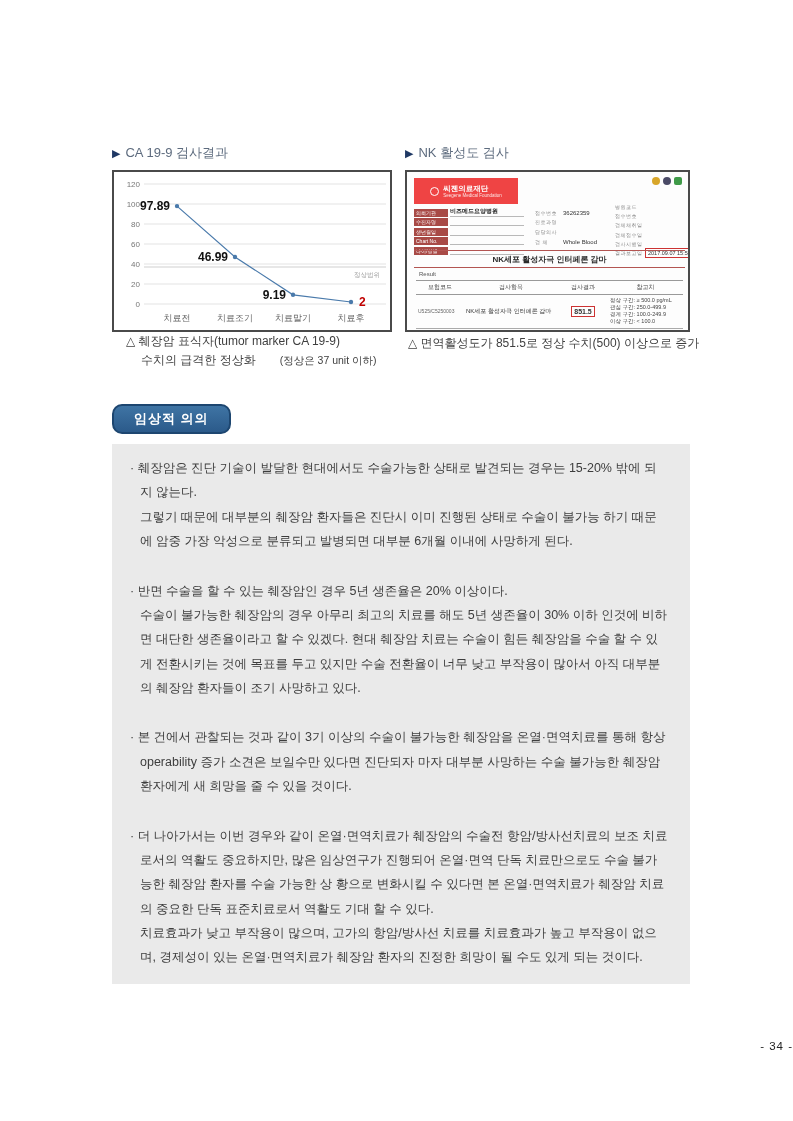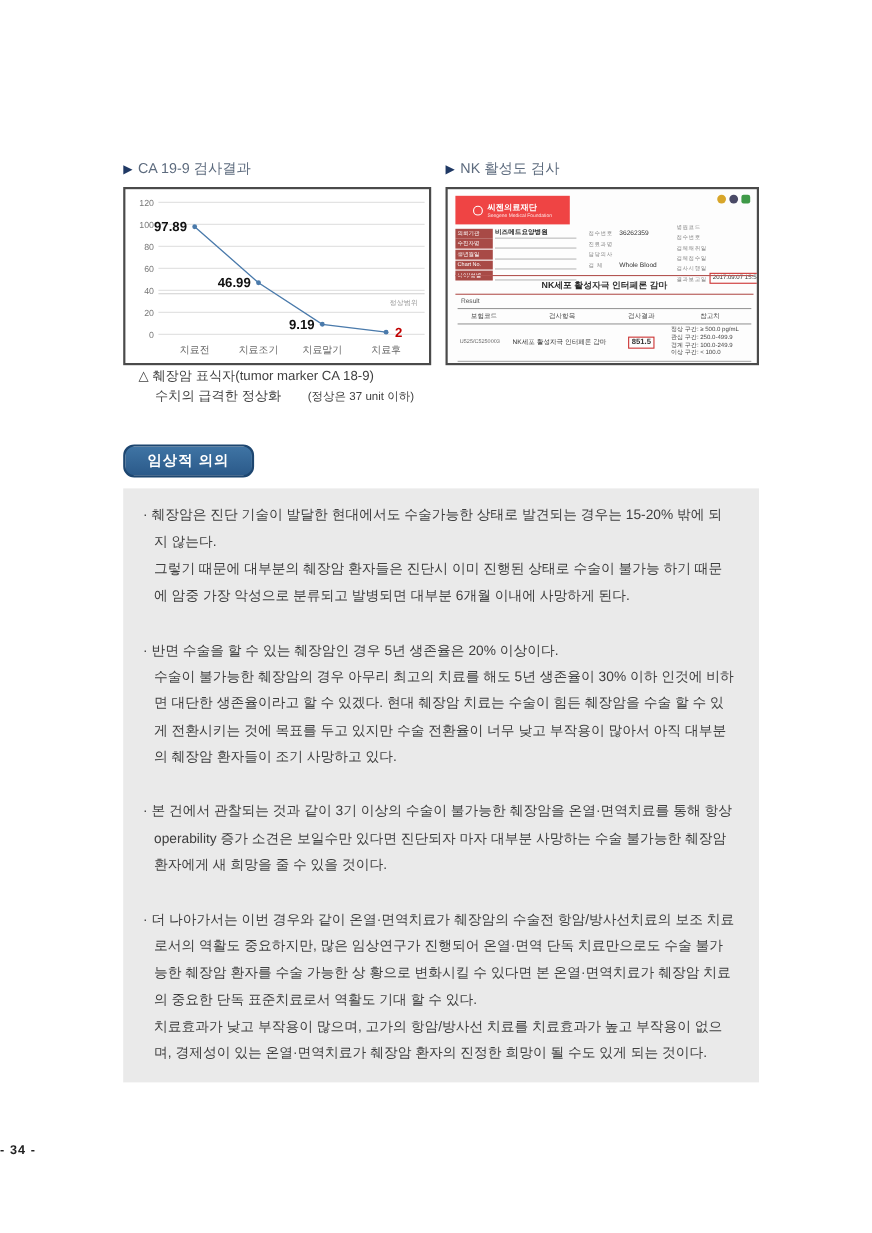--- a/index.html
+++ b/index.html
@@ -64,21 +64,21 @@
   .cap-left{left:126px;top:332px;width:285px;}
   .cap-left .line2{margin-left:15px;}
   .cap-right{left:408px;top:334px;width:300px;}
 
   
   .badge{position:absolute;left:112px;top:404px;background:linear-gradient(#3f74a4,#2b5a8a);border:2px solid #1d4670;border-radius:10px;color:#fff;font-size:13px;font-weight:bold;padding:4px 20px;letter-spacing:1px;}
   .clinical-box{position:absolute;left:112px;top:444px;width:578px;background:#eaeaea;padding:12px 22px 14px 18px;}
   .clinical-box p{margin:0 0 25px 0;font-size:12.5px;color:#3d3d3d;line-height:1.95;white-space:pre-line;padding-left:10px;text-indent:-10px;}
   .clinical-box p:last-child{margin-bottom:0;}
 
-  .page-number{position:absolute;left:0;top:1040px;width:100%;text-align:left;font-size:11.5px;font-weight:bold;color:#222;letter-spacing:1px;}
+  .page-number{position:absolute;left:0;top:1040px;width:100%;text-align:right;font-size:11.5px;font-weight:normal;color:#222;letter-spacing:1px;}
 </style>
 </head>
 <body>
 
 <div class="page">
 
   <div class="fig-col left">
     <div class="fig-header">
       <span class="arrow">▶</span><span>CA 19-9 검사결과</span>
     </div>
@@ -223,22 +223,25 @@
           <div class="c4">정상 구간: ≥ 500.0 pg/mL
 관심 구간: 250.0-499.9
 경계 구간: 100.0-249.9
 이상 구간: &lt; 100.0</div>
         </div>
       </div>
     </div>
   </div>
 
   <div class="caption cap-left">
-    <div>△ 췌장암 표식자(tumor marker CA 18-9)</div>
+    <div>△ 췌장암 표식자(tumor marker CA 19-9)</div>
     <div class="line2"><span>수치의 급격한 정상화</span><span class="note">(정상은 37 unit 이하)</span></div>
+  </div>
+  <div class="caption cap-right">
+    <div>△  면역활성도가 851.5로 정상 수치(500) 이상으로 증가</div>
   </div>
 
   <div class="badge">임상적 의의</div>
   <div class="clinical-box">
     <p>· 췌장암은  진단 기술이 발달한 현대에서도  수술가능한 상태로 발견되는 경우는 15-20% 밖에 되지 않는다.
 그렇기 때문에 대부분의 췌장암 환자들은 진단시 이미 진행된 상태로 수술이 불가능 하기 때문에 암중 가장 악성으로 분류되고 발병되면 대부분 6개월 이내에 사망하게 된다.</p>
     <p>· 반면 수술을 할 수 있는 췌장암인 경우 5년 생존율은 20% 이상이다.
 수술이 불가능한 췌장암의 경우 아무리 최고의 치료를 해도  5년 생존율이  30%  이하 인것에 비하면 대단한 생존율이라고 할 수 있겠다.  현대 췌장암 치료는 수술이 힘든 췌장암을 수술 할 수 있게 전환시키는 것에 목표를 두고 있지만 수술 전환율이 너무 낮고 부작용이 많아서 아직 대부분의 췌장암 환자들이 조기 사망하고 있다.</p>
     <p>· 본 건에서 관찰되는 것과 같이  3기 이상의 수술이 불가능한 췌장암을  온열·면역치료를 통해  항상 operability 증가 소견은 보일수만 있다면  진단되자 마자 대부분 사망하는 수술 불가능한  췌장암 환자에게 새 희망을 줄 수 있을 것이다.</p>
     <p>· 더 나아가서는 이번 경우와 같이 온열·면역치료가 췌장암의 수술전 항암/방사선치료의 보조 치료로서의 역활도 중요하지만, 많은 임상연구가 진행되어 온열·면역 단독 치료만으로도 수술 불가능한 췌장암 환자를 수술 가능한 상 황으로 변화시킬 수 있다면 본 온열·면역치료가 췌장암 치료의 중요한 단독  표준치료로서 역활도 기대 할  수 있다.

